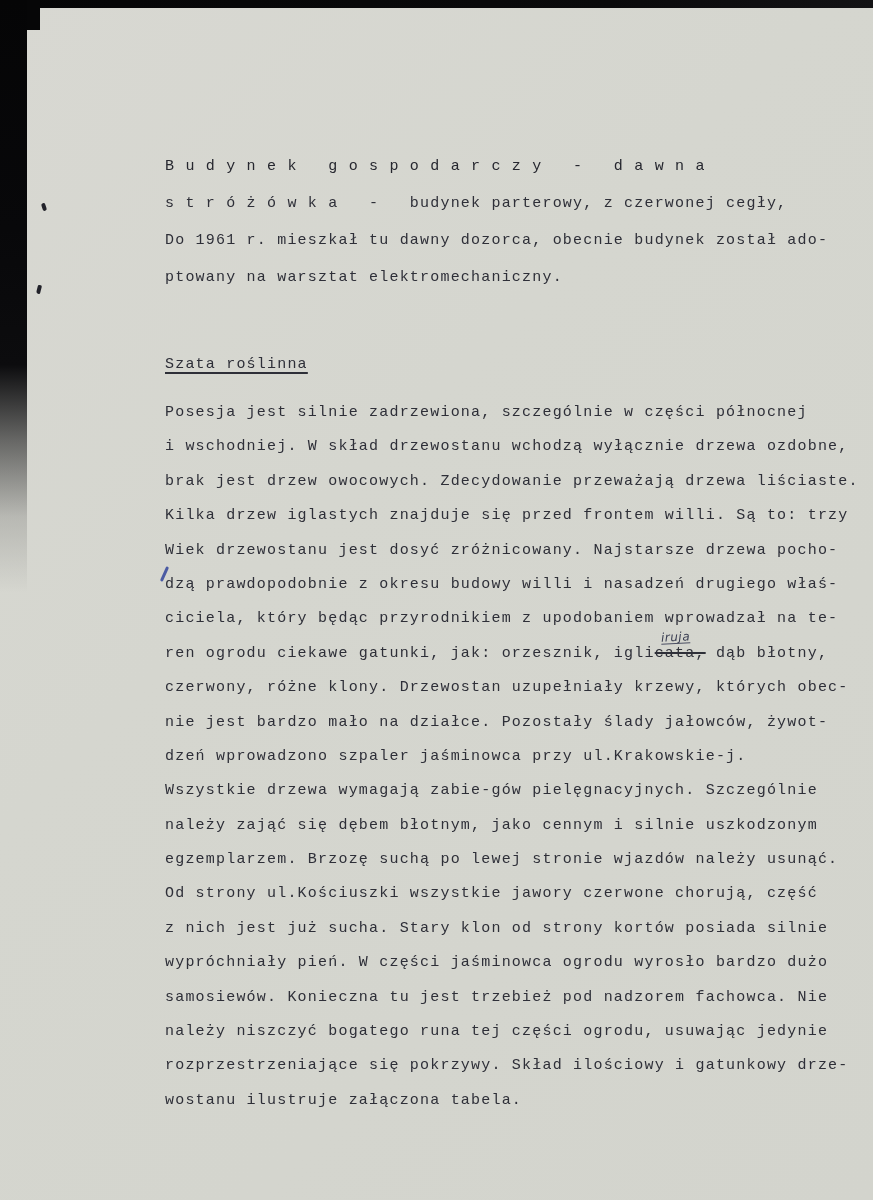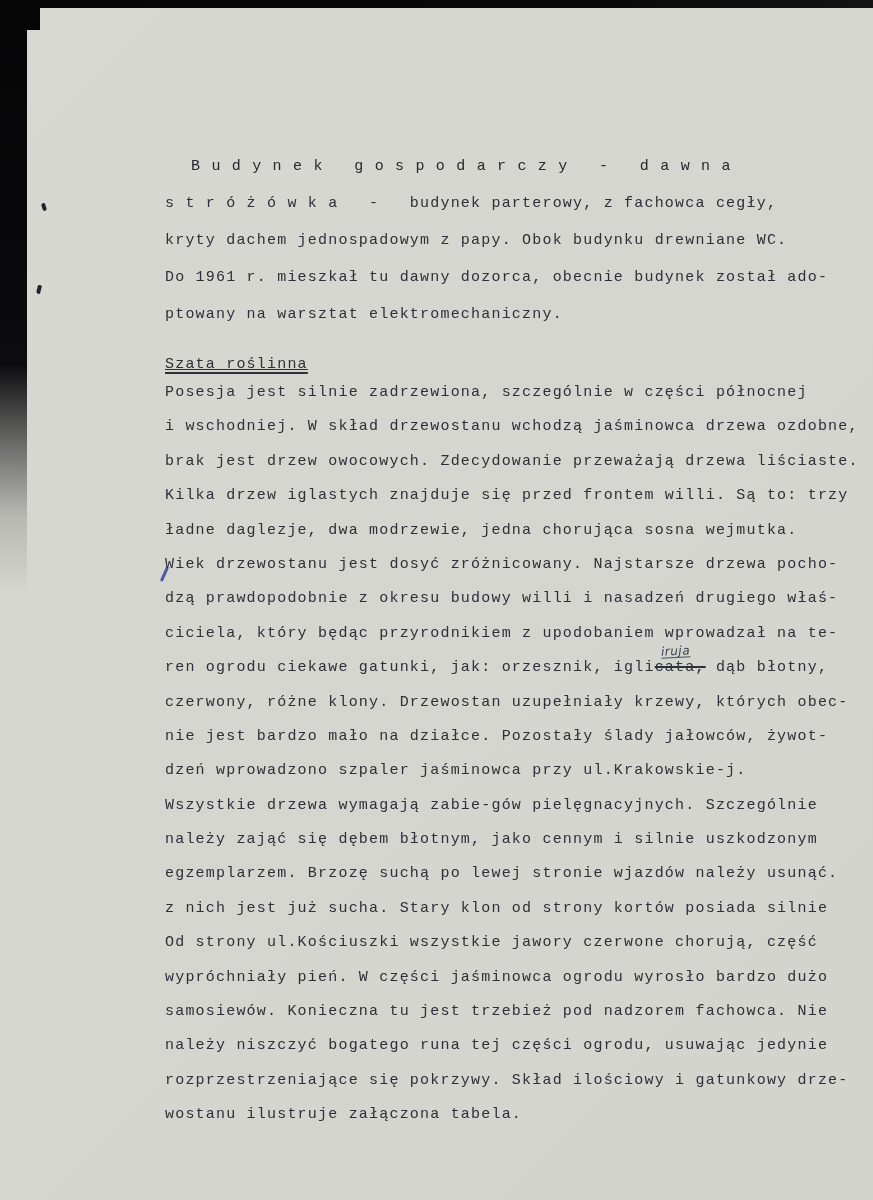--- a/index.html
+++ b/index.html
@@ -72,28 +72,28 @@
     width: 690px;
     color: #2e2f38;
   }
   .line {
     white-space: pre;
     font-size: 15px;
     letter-spacing: 1.2px;
   }
   .intro { top: 148px; }
   .intro .line { height: 37px; line-height: 37px; }
-  .intro .line:first-child { color: #26272f; margin-left: 26px; }
-  .heading-block { top: 356px; text-decoration: underline; }
+  .intro .line:first-child { color: #26272f; }
+  .heading-block { top: 356px; }
   .heading-block .line {
     text-decoration: underline;
     text-underline-offset: 4px;
     text-decoration-thickness: 1.5px;
   }
-  .para { top: 376px; }
+  .para { top: 396px; }
   .para .line { height: 34.4px; line-height: 34.4px; }
   .struck { position: relative; display: inline; }
   .struck-text { text-decoration: line-through; text-decoration-thickness: 2px; font-family: Liberation Mono, monospace; }
   .handwritten {
     position: absolute;
     left: 6px;
     top: -14px;
     font-family: "DejaVu Sans", sans-serif;
     font-style: italic;
     font-size: 12px;
@@ -114,53 +114,51 @@
   <div class="scan-corner"></div>
   <div class="scan-left"></div>
 
   <div class="margin-mark m1"></div>
   <div class="margin-mark m2"></div>
 
   <div class="pen-mark-blue"></div>
 
   <div class="textblock intro">
       <div class="line">B u d y n e k   g o s p o d a r c z y   -   d a w n a</div>
-      <div class="line">s t r ó ż ó w k a   -   budynek parterowy, z fachowca cegły,</div>
-      <div class="line">kryty dachem jednospadowym z papy. Obok budynku drewniane WC.</div>
+      <div class="line">s t r ó ż ó w k a   -   budynek parterowy, z czerwonej cegły,</div>
       <div class="line">Do 1961 r. mieszkał tu dawny dozorca, obecnie budynek został ado-</div>
       <div class="line">ptowany na warsztat elektromechaniczny.</div>
     </div>
 
   <div class="textblock heading-block">
     <div class="line">Szata roślinna</div>
   </div>
 
   <div class="textblock para">
     <div>
         <div class="line">Posesja jest silnie zadrzewiona, szczególnie w części północnej</div>
-        <div class="line">i wschodniej. W skład drzewostanu wchodzą jaśminowca drzewa ozdobne,</div>
+        <div class="line">i wschodniej. W skład drzewostanu wchodzą wyłącznie drzewa ozdobne,</div>
         <div class="line">brak jest drzew owocowych. Zdecydowanie przeważają drzewa liściaste.</div>
         <div class="line">Kilka drzew iglastych znajduje się przed frontem willi. Są to: trzy</div>
-        <div class="line">ładne daglezje, dwa modrzewie, jedna chorująca sosna wejmutka.</div>
         <div class="line">Wiek drzewostanu jest dosyć zróżnicowany. Najstarsze drzewa pocho-</div>
         <div class="line">dzą prawdopodobnie z okresu budowy willi i nasadzeń drugiego właś-</div>
         <div class="line">ciciela, który będąc przyrodnikiem z upodobaniem wprowadzał na te-</div>
       </div>
 
     <div class="line"><span>ren ogrodu ciekawe gatunki, jak: orzesznik, igli</span><span class="struck"><span class="struck-text">cata,</span><span class="handwritten">iruja</span></span><span> dąb błotny,</span></div>
 
     <div>
         <div class="line">czerwony, różne klony. Drzewostan uzupełniały krzewy, których obec-</div>
         <div class="line">nie jest bardzo mało na działce. Pozostały ślady jałowców, żywot-</div>
         <div class="line">dzeń wprowadzono szpaler jaśminowca przy ul.Krakowskie-j.</div>
         <div class="line">Wszystkie drzewa wymagają zabie-gów pielęgnacyjnych. Szczególnie</div>
         <div class="line">należy zająć się dębem błotnym, jako cennym i silnie uszkodzonym</div>
         <div class="line">egzemplarzem. Brzozę suchą po lewej stronie wjazdów należy usunąć.</div>
+        <div class="line">Od strony ul.Kościuszki wszystkie jawory czerwone chorują, część</div>
         <div class="line">z nich jest już sucha. Stary klon od strony kortów posiada silnie</div>
-        <div class="line">Od strony ul.Kościuszki wszystkie jawory czerwone chorują, część</div>
         <div class="line">wypróchniały pień. W części jaśminowca ogrodu wyrosło bardzo dużo</div>
         <div class="line">samosiewów. Konieczna tu jest trzebież pod nadzorem fachowca. Nie</div>
         <div class="line">należy niszczyć bogatego runa tej części ogrodu, usuwając jedynie</div>
         <div class="line">rozprzestrzeniające się pokrzywy. Skład ilościowy i gatunkowy drze-</div>
         <div class="line">wostanu ilustruje załączona tabela.</div>
       </div>
   </div>
 
 </div>
 

